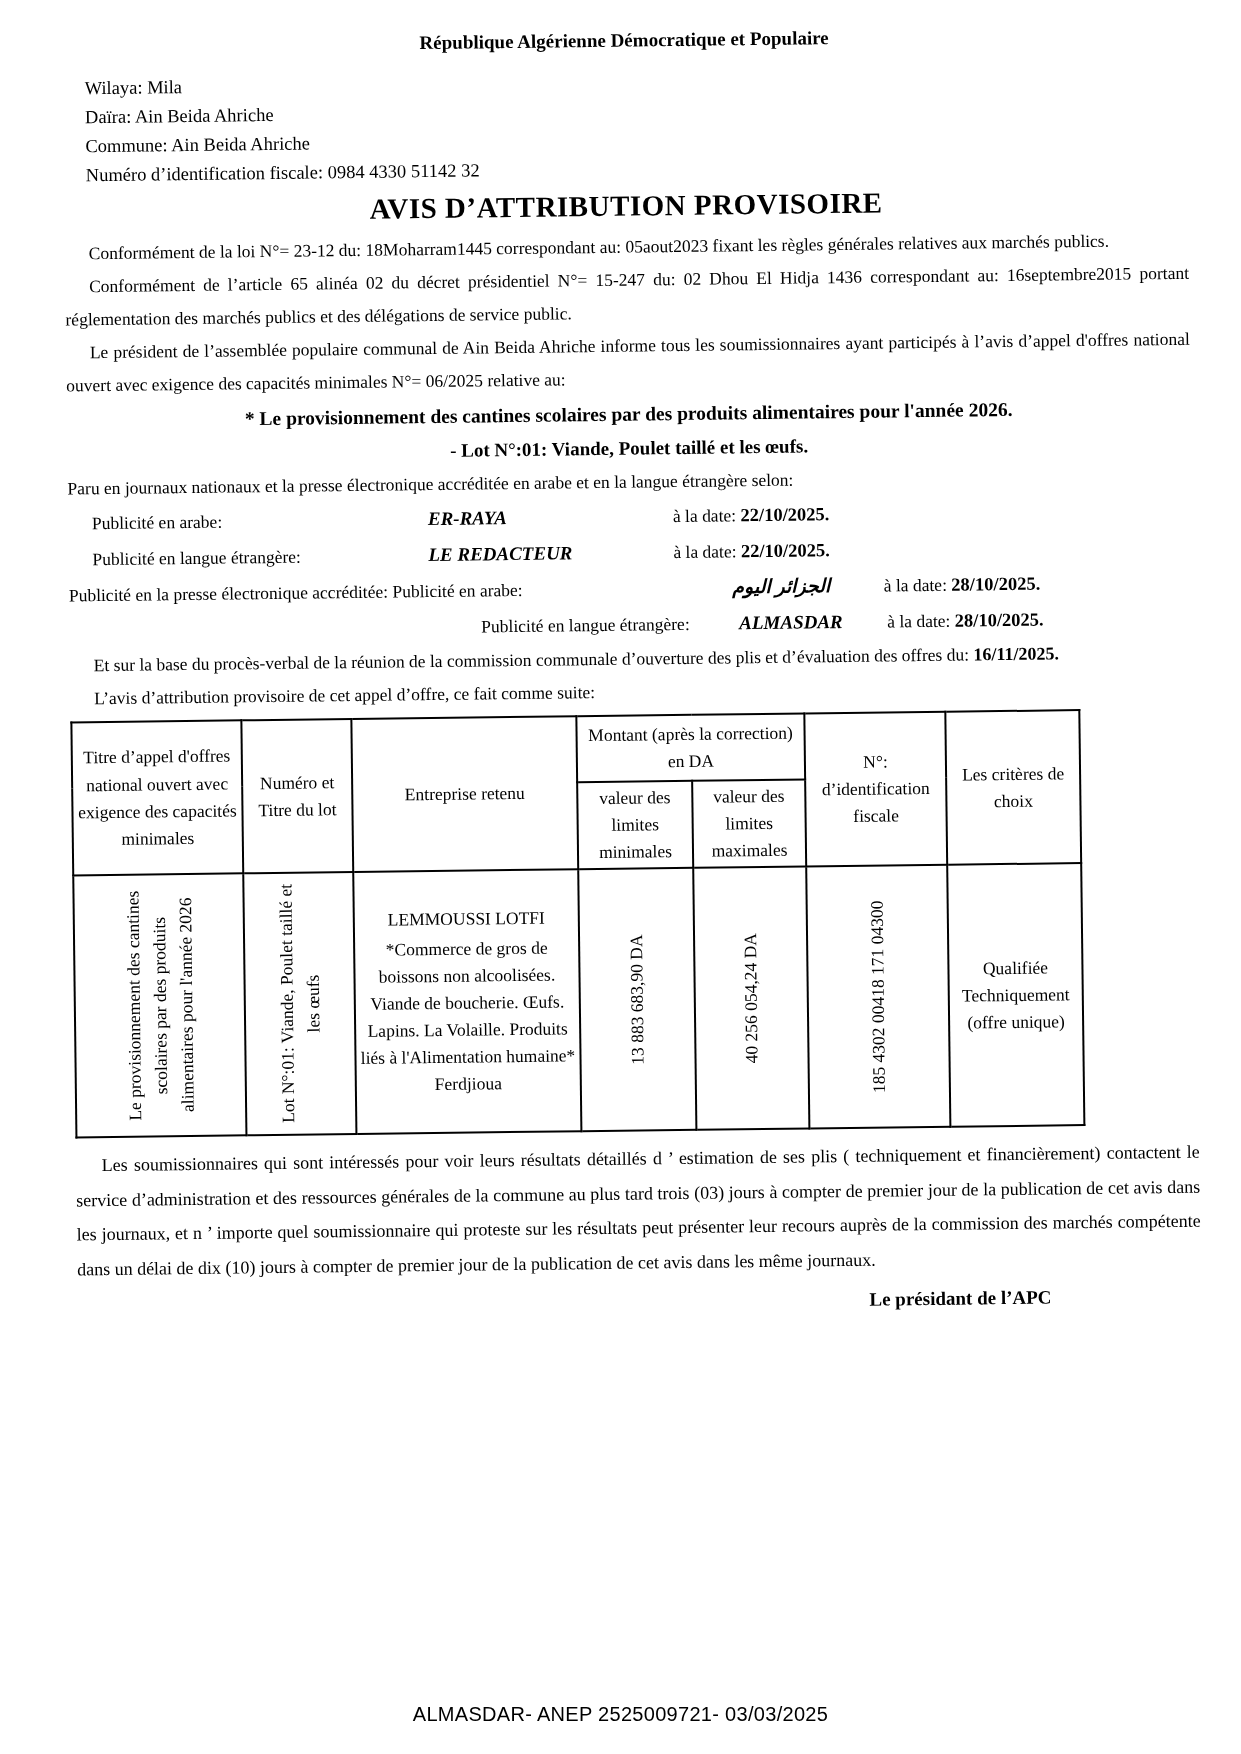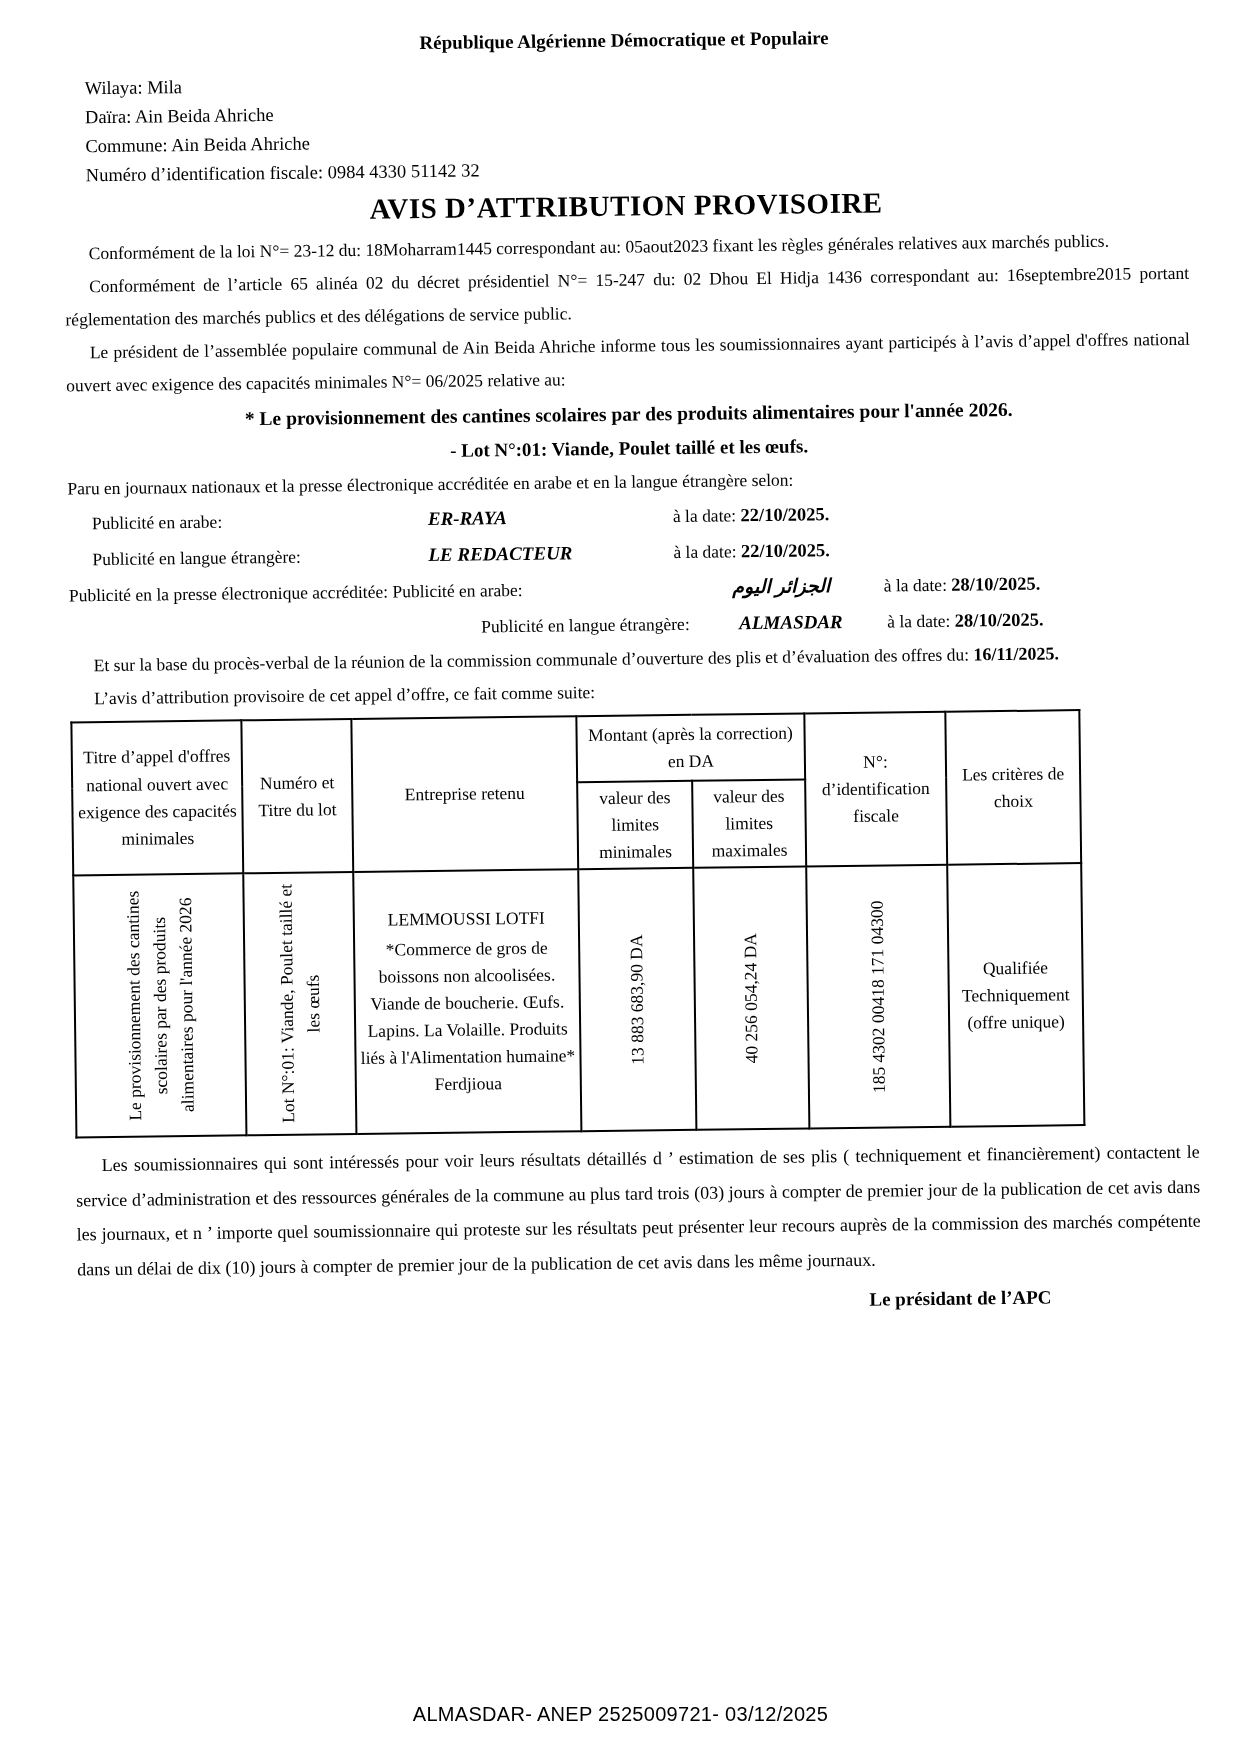--- a/index.html
+++ b/index.html
@@ -273,13 +273,13 @@
     </tr>
   </tbody>
     </table>
 
   <p class="closing">Les soumissionnaires  qui sont intéressés pour voir leurs résultats détaillés d ’ estimation de ses plis ( techniquement et financièrement) contactent le service d’administration et des ressources générales de la commune au plus tard trois (03) jours à compter de premier jour de la publication de cet avis dans les journaux, et n ’ importe quel soumissionnaire qui proteste sur les résultats peut présenter leur recours auprès de la commission des marchés compétente dans un délai de dix (10) jours à compter de premier jour de la publication de cet avis dans les même journaux.</p>
 
   <div class="signature">Le présidant de l’APC</div>
 
 </div>
 
-<div class="footer-note">ALMASDAR- ANEP 2525009721- 03/12/2025</div>
+<div class="footer-note">ALMASDAR- ANEP 2525009721- 03/03/2025</div>
 
 </body></html>

